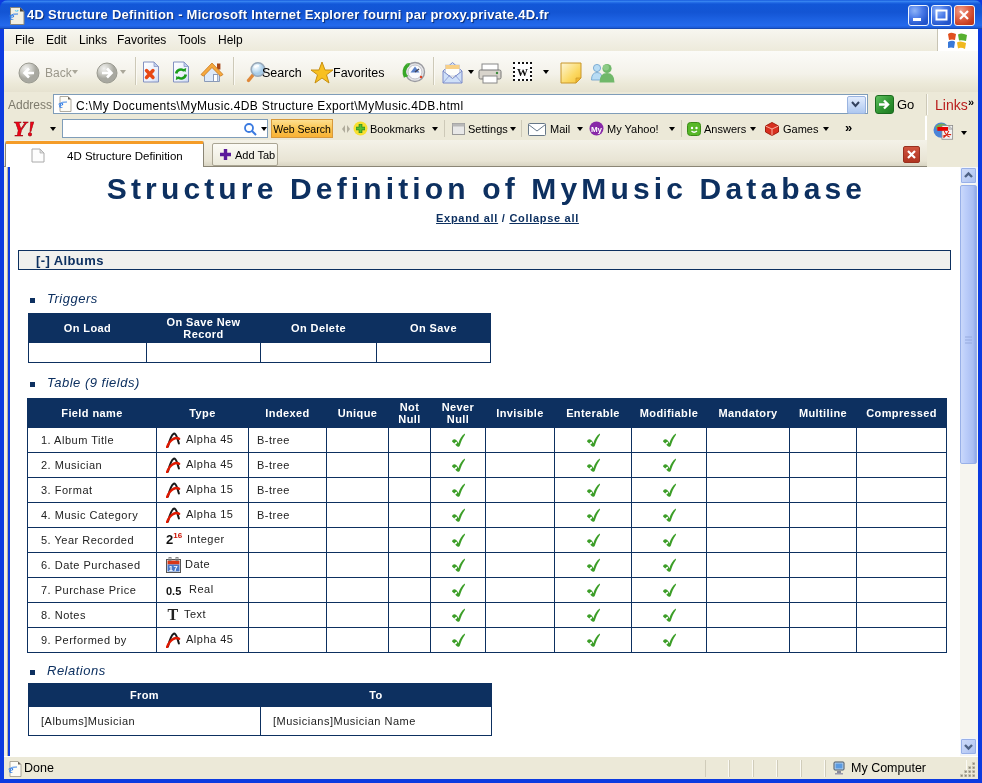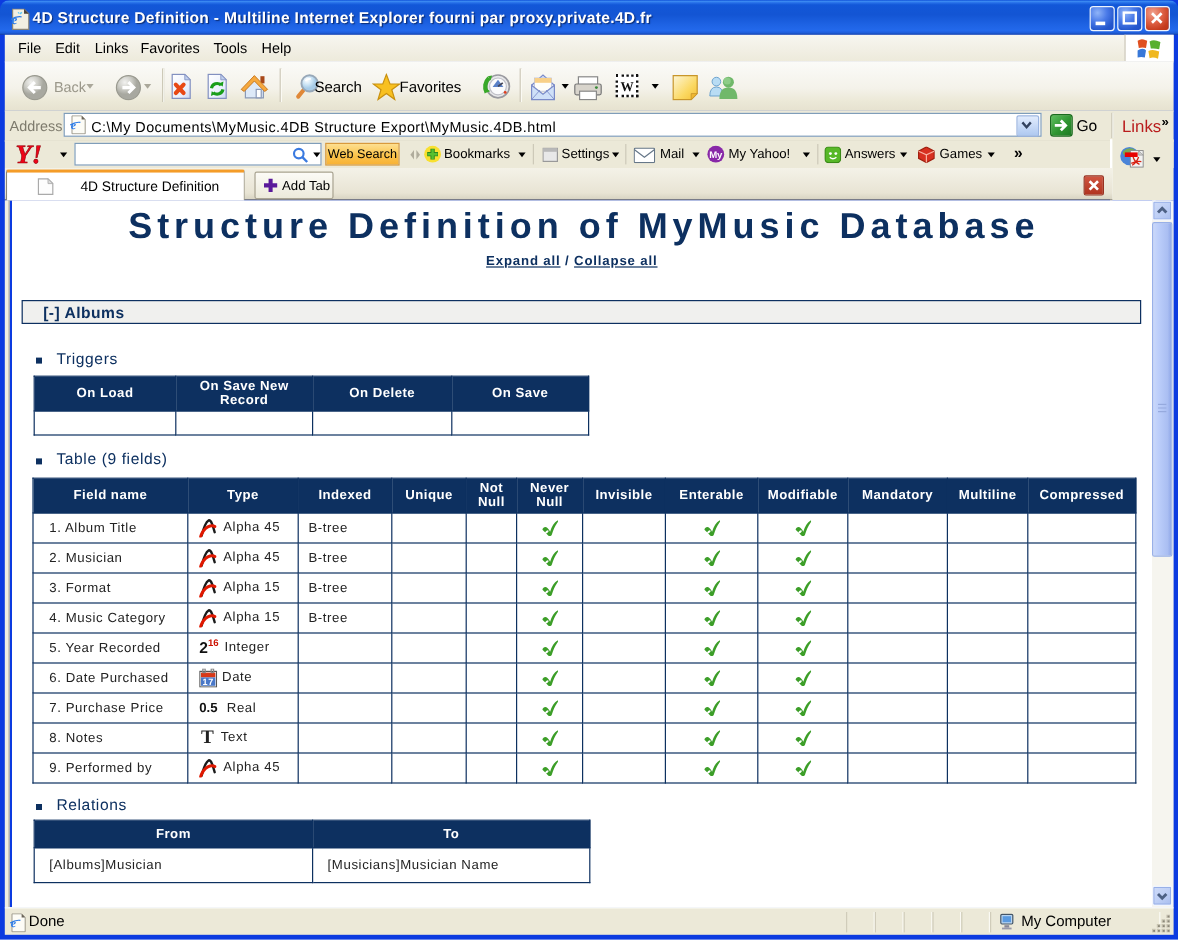--- a/index.html
+++ b/index.html
@@ -83,26 +83,26 @@
  background:linear-gradient(90deg,#cad8fa 0%,#bccefa 30%,#aabef2 80%,#90a8e8 100%);
  border:1px solid #98b0e8;box-sizing:border-box;}
 
 #status{position:absolute;left:4px;top:756px;width:974px;height:23px;background:#ece9d8;
  border-top:1px solid #fff;box-sizing:border-box;font-size:12.5px;}
 .spanel{position:absolute;top:3px;height:17px;border-left:1px solid #d0ccba;border-right:1px solid #fbfaf4;}
 
 #content h1{margin:0;position:absolute;left:3px;top:5px;width:947px;text-align:center;
  color:#0d3060;font-size:30px;font-weight:bold;letter-spacing:4.15px;}
 #explinks{position:absolute;left:-7px;top:45px;width:947px;text-align:center;font-size:11px;
- font-weight:bold;color:#0d3060;letter-spacing:0.7px;}
+ font-weight:bold;color:#0d3060;letter-spacing:0.7px;padding-left:31px;}
 #explinks a{color:#0d3060;text-decoration:underline;}
 #albumsbox{position:absolute;left:8px;top:83px;width:933px;height:20px;background:#f0f0ee;
  border:1px solid #0d3060;box-sizing:border-box;}
 #albumsbox span{position:absolute;left:17px;top:2px;font-weight:bold;font-size:13px;color:#0d3060;letter-spacing:0.4px;}
-.seclabel{position:absolute;font-size:13px;color:#0d3060;letter-spacing:0.5px;}
+.seclabel{position:absolute;font-size:13px;color:#0d3060;letter-spacing:0.5px;font-style:italic;}
 .bullet{position:absolute;width:5px;height:5px;background:#0d3060;}
 table.d4{border-collapse:collapse;position:absolute;table-layout:fixed;}
 table.d4 th{background:#0d3060;color:#fff;font-size:11px;font-weight:bold;letter-spacing:0.4px;
  text-align:center;padding:0;border:1px solid #0d3060;}
 table.d4 td{border:1px solid #0d3060;font-size:11px;color:#222;letter-spacing:0.5px;
  padding:0;background:#fff;vertical-align:middle;}
 table.d4 td.fname{padding-left:13px;}
 table.d4 td.ftype{padding-left:9px;}
 table.d4 td.fidx{padding-left:8px;}
 table.d4 td.center{text-align:center;}
@@ -118,21 +118,21 @@
 <body>
 <div id="win">
   <div id="titlebar">
     <span id="tb-icon"><svg width="16" height="18" viewBox="0 0 16 18">
       <path d="M1.5 0.5 h9.5 l4 4 v13 h-13.5 Z" fill="#f2efe2" stroke="#8a8578"></path>
       <path d="M11 0.5 l4 4 h-4 Z" fill="#4a453e"></path>
       <text x="0.5" y="13" font-size="11" font-weight="bold" font-style="italic" fill="#2a7ae8" font-family="Liberation Serif">e</text>
       <path d="M0 9.2 q4.5 -3 9 -2.2" fill="none" stroke="#2a7ae8" stroke-width="1"></path>
       <path d="M7.5 4.5 l1.8 -1.2 M6 4 l0.9 -0.6" stroke="#58c8f8" stroke-width="1.2"></path>
     </svg></span>
-    <span id="tb-text">4D Structure Definition - Multiline Internet Explorer fourni par proxy.private.4D.fr</span>
+    <span id="tb-text">4D Structure Definition - Microsoft Internet Explorer fourni par proxy.private.4D.fr</span>
     <span class="wbtn" id="btn-min" style="left:908px;">
         <svg width="19" height="19">
           <rect x="4" y="12" width="8" height="3" fill="#fff"></rect>
         </svg>
       </span>
     <span class="wbtn" id="btn-max" style="left:931px;">
         <svg width="19" height="19">
           <rect x="4.5" y="4.5" width="10" height="9" fill="none" stroke="#fff" stroke-width="2"></rect>
         </svg>
       </span>

